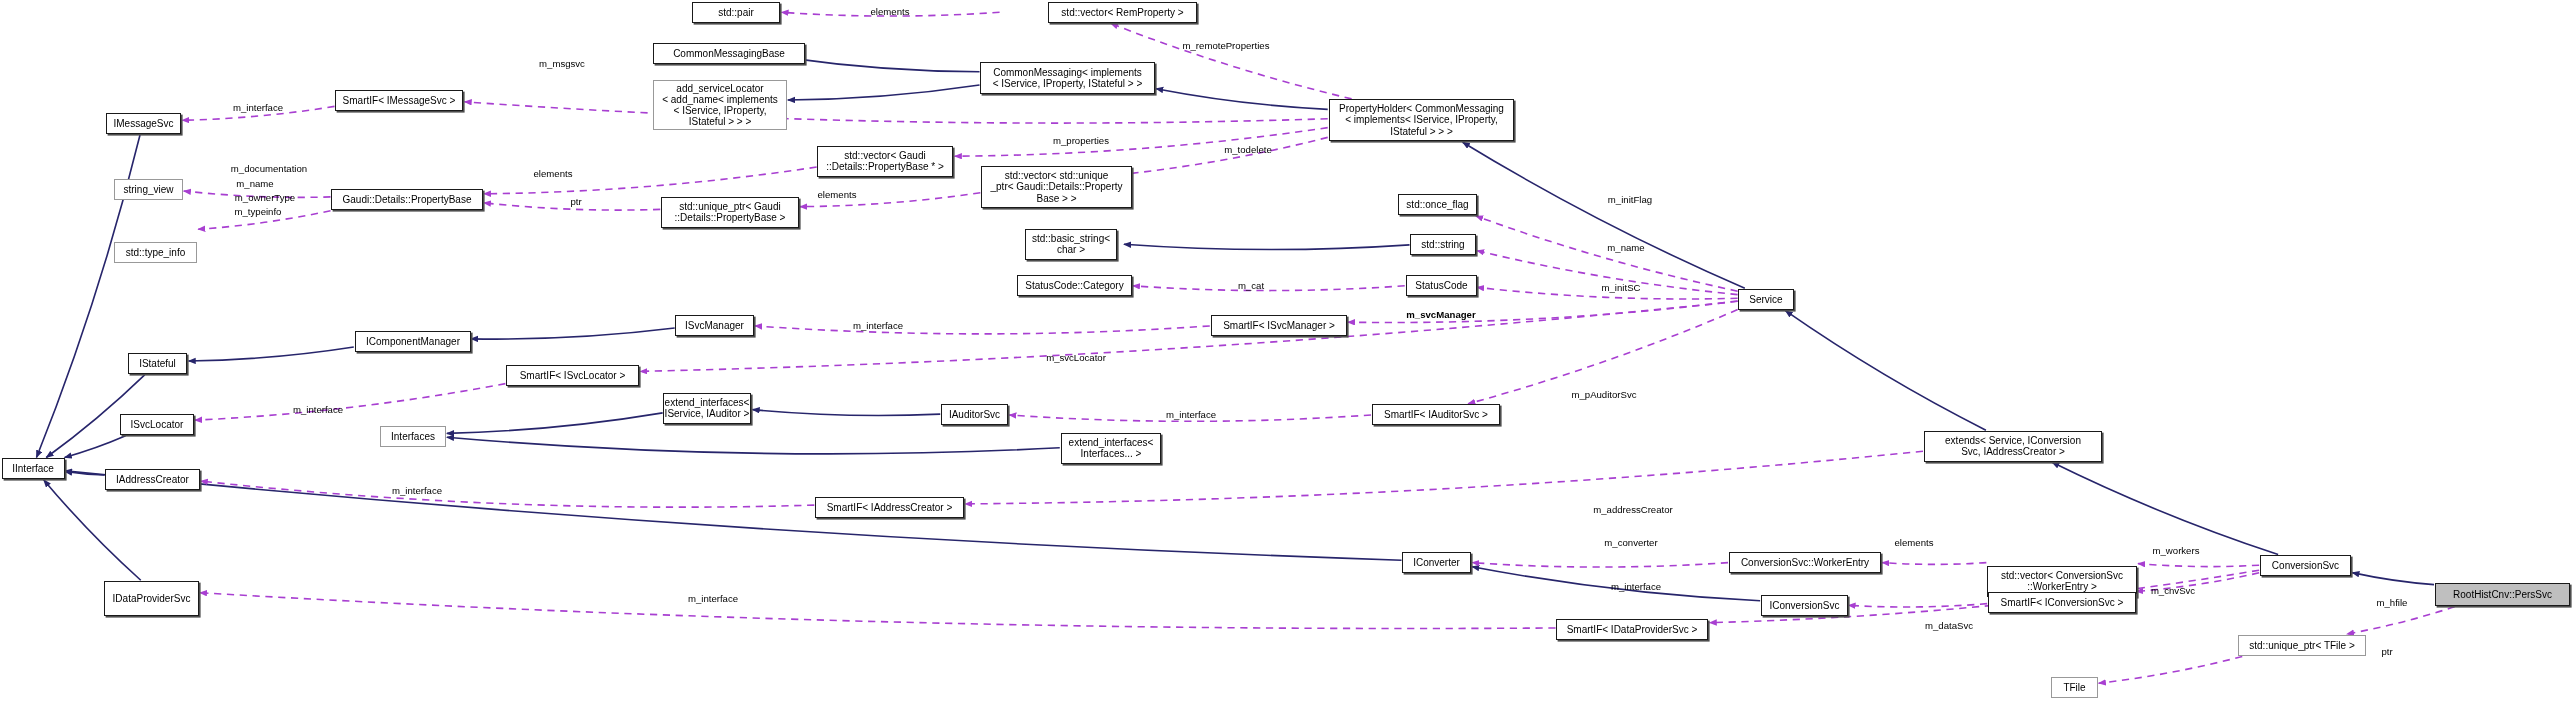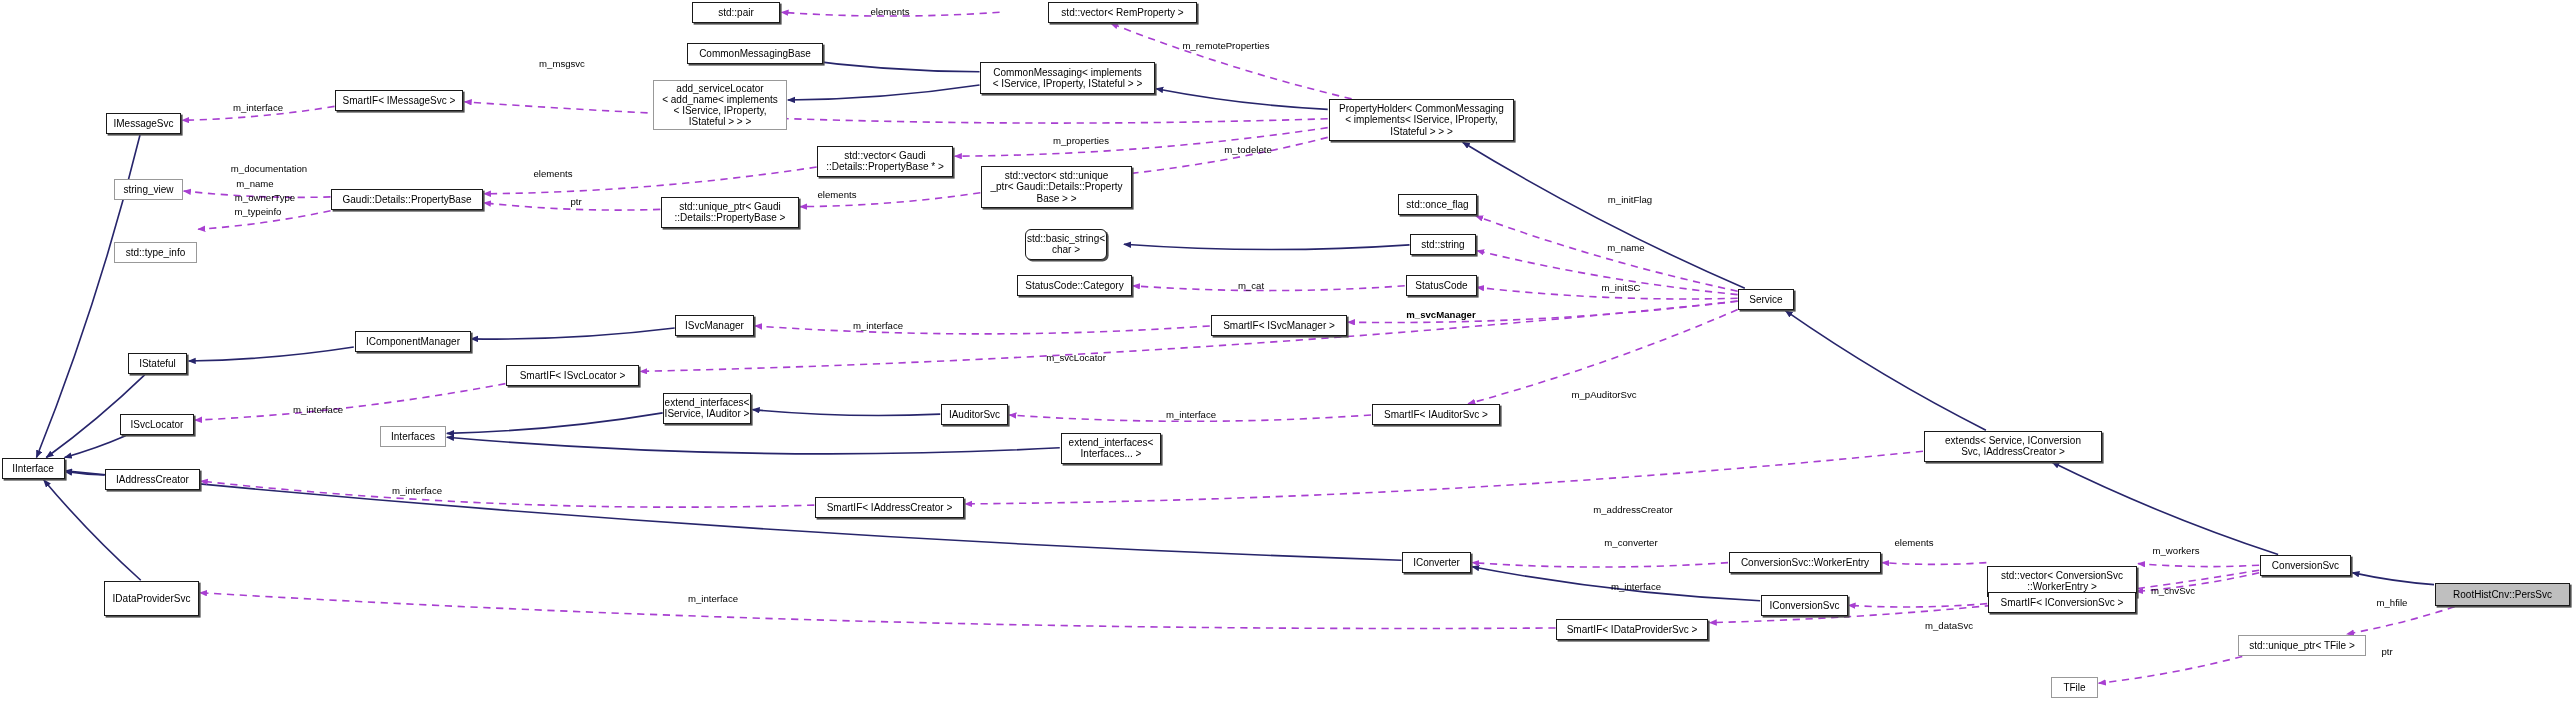--- a/index.html
+++ b/index.html
@@ -132,21 +132,21 @@
         <path d="M2154,701 Q1994.5,712.165 1835,701" marker-end="url(#arrow-usage)"></path>
         <path d="M2477,752.1588785046729 Q2390.5754517133955,759.2917601246105 2304,754.3146417445483" marker-end="url(#arrow-usage)"></path>
         <path d="M1939,782.5037919826652 Q1093.2721853290675,788.5225002163642 249,738.5601300108342" marker-end="url(#arrow-usage)"></path>
         <path d="M3059.714285714286,756 Q2993.7138095238097,777.7033333333334 2925.3333333333335,790" marker-end="url(#arrow-usage)"></path>
         <path d="M2794.9811320754716,818 Q2706.6596153335104,840.9650438479937 2616,851.4014084507043" marker-end="url(#arrow-usage)"></path>
       </g>
   </svg>
   <div id="nodes">
       <div class="node solid" style="left: 692px; top: 1.6px; width: 88px; height: 21px;">std::pair</div>
       <div class="node solid" style="left: 1000px; top: 1.6px; width: 149px; height: 21px; margin-left: 48px;">std::vector&lt; RemProperty &gt;</div>
-      <div class="node solid" style="left: 653px; top: 43px; width: 136px; height: 21px; margin-left: 34px;">CommonMessagingBase</div>
+      <div class="node solid" style="left: 653px; top: 43px; width: 152px; height: 21px;">CommonMessagingBase</div>
       <div class="node solid" style="left: 980px; top: 62px; width: 175px; height: 32px;">CommonMessaging&lt; implements
 &lt; IService, IProperty, IStateful &gt; &gt;</div>
       <div class="node solid" style="left: 1329px; top: 99px; width: 185px; height: 42px;">PropertyHolder&lt; CommonMessaging
 &lt; implements&lt; IService, IProperty,
 IStateful &gt; &gt; &gt;</div>
       <div class="node solid" style="left: 106px; top: 113px; width: 75px; height: 21px;">IMessageSvc</div>
       <div class="node solid" style="left: 335px; top: 90px; width: 128px; height: 21px;">SmartIF&lt; IMessageSvc &gt;</div>
       <div class="node grey" style="left: 653px; top: 80px; width: 134px; height: 50px;">add_serviceLocator
 &lt; add_name&lt; implements
 &lt; IService, IProperty,
@@ -156,21 +156,21 @@
       <div class="node solid" style="left: 981px; top: 166px; width: 151px; height: 42px;">std::vector&lt; std::unique
 _ptr&lt; Gaudi::Details::Property
 Base &gt; &gt;</div>
       <div class="node grey" style="left: 114px; top: 179px; width: 69px; height: 21px;">string_view</div>
       <div class="node solid" style="left: 331px; top: 189px; width: 152px; height: 21px;">Gaudi::Details::PropertyBase</div>
       <div class="node solid" style="left: 661px; top: 197px; width: 138px; height: 30.5px;">std::unique_ptr&lt; Gaudi
 ::Details::PropertyBase &gt;</div>
       <div class="node grey" style="left: 114px; top: 242px; width: 83px; height: 21px;">std::type_info</div>
       <div class="node solid" style="left: 1398px; top: 194px; width: 79px; height: 21px;">std::once_flag</div>
       <div class="node solid" style="left: 1410px; top: 234px; width: 66px; height: 21px;">std::string</div>
-      <div class="node solid" style="left: 1025px; top: 229px; width: 82px; height: 30.5px; border-radius: 6px;">std::basic_string&lt;
+      <div class="node solid" style="left: 1025px; top: 229px; width: 92px; height: 30.5px;">std::basic_string&lt;
 char &gt;</div>
       <div class="node solid" style="left: 1017px; top: 275px; width: 115px; height: 21px;">StatusCode::Category</div>
       <div class="node solid" style="left: 1406px; top: 275px; width: 71px; height: 21px;">StatusCode</div>
       <div class="node solid" style="left: 1738px; top: 289px; width: 56px; height: 21px;">Service</div>
       <div class="node solid" style="left: 355px; top: 331px; width: 116px; height: 21px;">IComponentManager</div>
       <div class="node solid" style="left: 675px; top: 315px; width: 79px; height: 21px;">ISvcManager</div>
       <div class="node solid" style="left: 1211px; top: 315px; width: 136px; height: 21px;">SmartIF&lt; ISvcManager &gt;</div>
       <div class="node solid" style="left: 128px; top: 353px; width: 59px; height: 21px;">IStateful</div>
       <div class="node solid" style="left: 506px; top: 365px; width: 133px; height: 21px;">SmartIF&lt; ISvcLocator &gt;</div>
       <div class="node solid" style="left: 663px; top: 393px; width: 88px; height: 30.5px;">extend_interfaces&lt;

